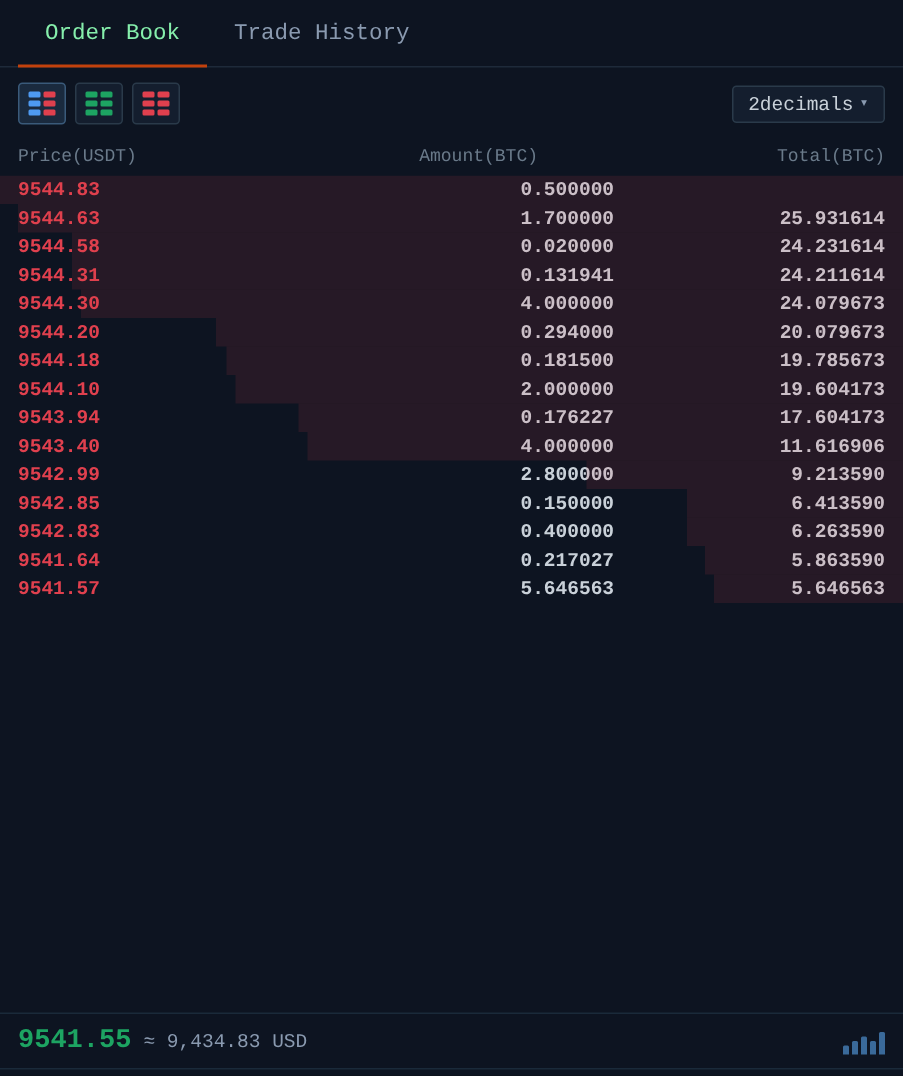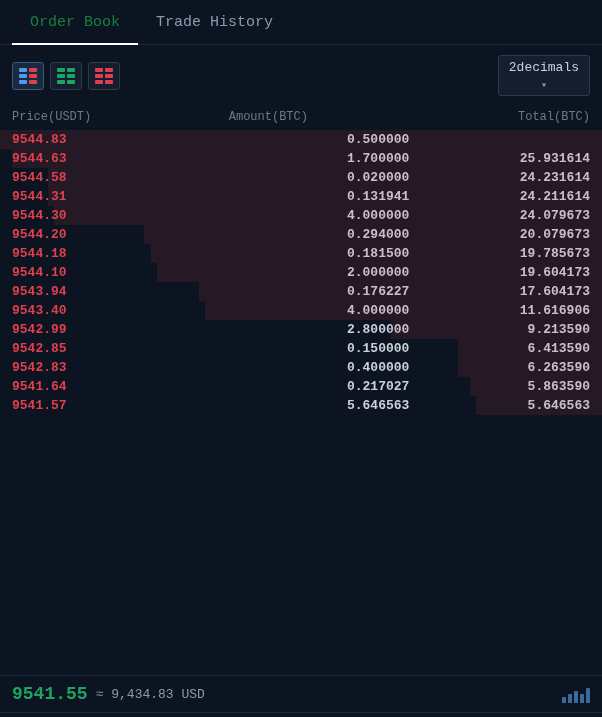--- a/index.html
+++ b/index.html
@@ -35,22 +35,22 @@
       cursor: pointer;
       font-size: 15px;
       font-weight: 500;
       color: #8a9ab0;
       border-bottom: 2px solid transparent;
       margin-bottom: -1px;
       white-space: nowrap;
     }
 
     .tab.active {
-      color: #15803d;
-      border-bottom: 2px solid #ffffff;
+      color: #86efac;
+      border-bottom: 2px solid #c2410c;
     }
 
     
     .toolbar {
       display: flex;
       align-items: center;
       justify-content: space-between;
       padding: 10px 12px;
     }
 
@@ -122,21 +122,20 @@
       display: flex;
       align-items: center;
       gap: 4px;
       padding: 4px 10px;
       background: #141e2e;
       border: 1px solid #2a3a4a;
       border-radius: 3px;
       cursor: pointer;
       color: #c9d1d9;
       font-size: 13px;
-      flex-direction: column;
     }
 
     .decimals-dropdown .chevron {
       color: #8a9ab0;
       font-size: 10px;
     }
 
     
     .col-headers {
       display: grid;
@@ -276,21 +275,21 @@
     </div>
 
     <div class="decimals-dropdown">
       <span>2decimals</span>
       <span class="chevron">▾</span>
     </div>
   </div>
 
   <div class="col-headers">
     <span>Price(USDT)</span>
-    <span style="text-align:left">Amount(BTC)</span>
+    <span style="text-align:center">Amount(BTC)</span>
     <span style="text-align:right">Total(BTC)</span>
   </div>
 
   <div class="order-rows" id="sell-orders-container">
   <div class="order-row">
         <div class="bg-bar sell" style="width: 100%;"></div>
         <span class="price sell">9544.83</span>
         <span class="amount">0.500000</span>
       </div>
       <div class="order-row">

